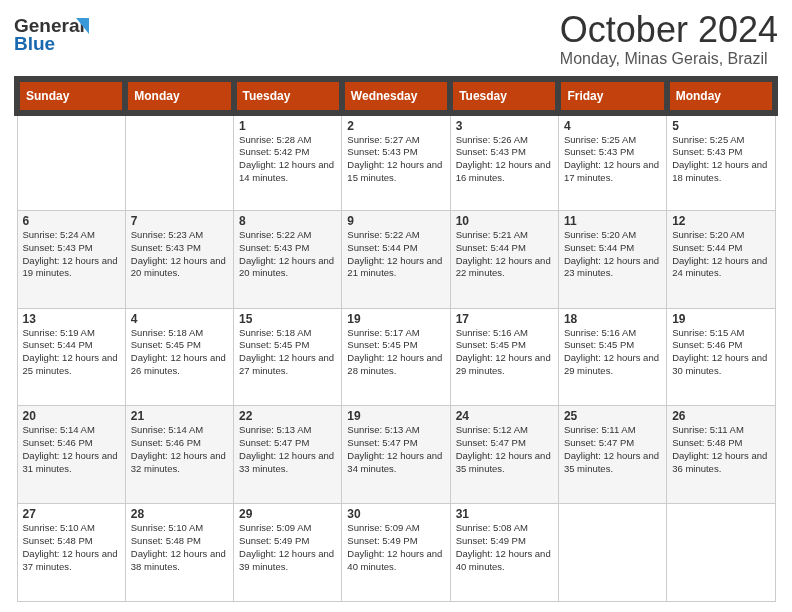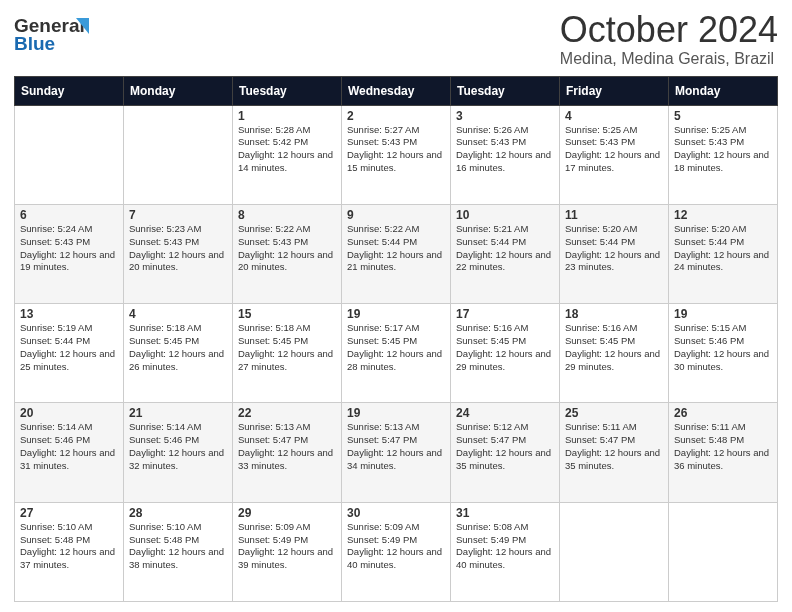--- a/index.html
+++ b/index.html
@@ -42,27 +42,27 @@
       font-size: 16px;
       color: #555;
       font-weight: normal;
     }
     .calendar {
       width: 100%;
       border-collapse: collapse;
       flex: 1;
     }
     .calendar th {
-      background: #0f172a;
+      background: #c2410c;
       color: #fff;
       font-size: 12px;
       font-weight: bold;
       padding: 7px 6px;
       text-align: left;
-      border: 1px solid #404040;
+      border: 6px solid #404040;
     }
     .calendar td {
       border: 1px solid #ccc;
       vertical-align: top;
       padding: 3px 5px;
       width: calc(100% / 7);
       height: 82px;
       background: #fff;
     }
     .calendar tr:nth-child(even) td {
@@ -91,21 +91,21 @@
   <div class="header">
     <div class="logo-wrapper">
       <svg class="logo-svg" viewBox="0 0 90 44" xmlns="http://www.w3.org/2000/svg">
         <text x="0" y="22" font-family="Arial" font-size="19" font-weight="bold" fill="#333">General</text>
         <text x="0" y="40" font-family="Arial" font-size="19" font-weight="bold" fill="#1a6ab1">Blue</text>
         <polygon points="62,8 75,8 75,24" fill="#3a9ad9"></polygon>
       </svg>
     </div>
     <div class="title-block">
       <div class="month-title">October 2024</div>
-      <div class="location-title">Medina, Medina Gerais, Brazil</div>
+      <div class="location-title">Monday, Minas Gerais, Brazil</div>
     </div>
   </div>
 
   <table class="calendar">
     <thead>
       <tr>
       <th>Sunday</th>
           <th>Monday</th>
           <th>Tuesday</th>
           <th>Wednesday</th>

